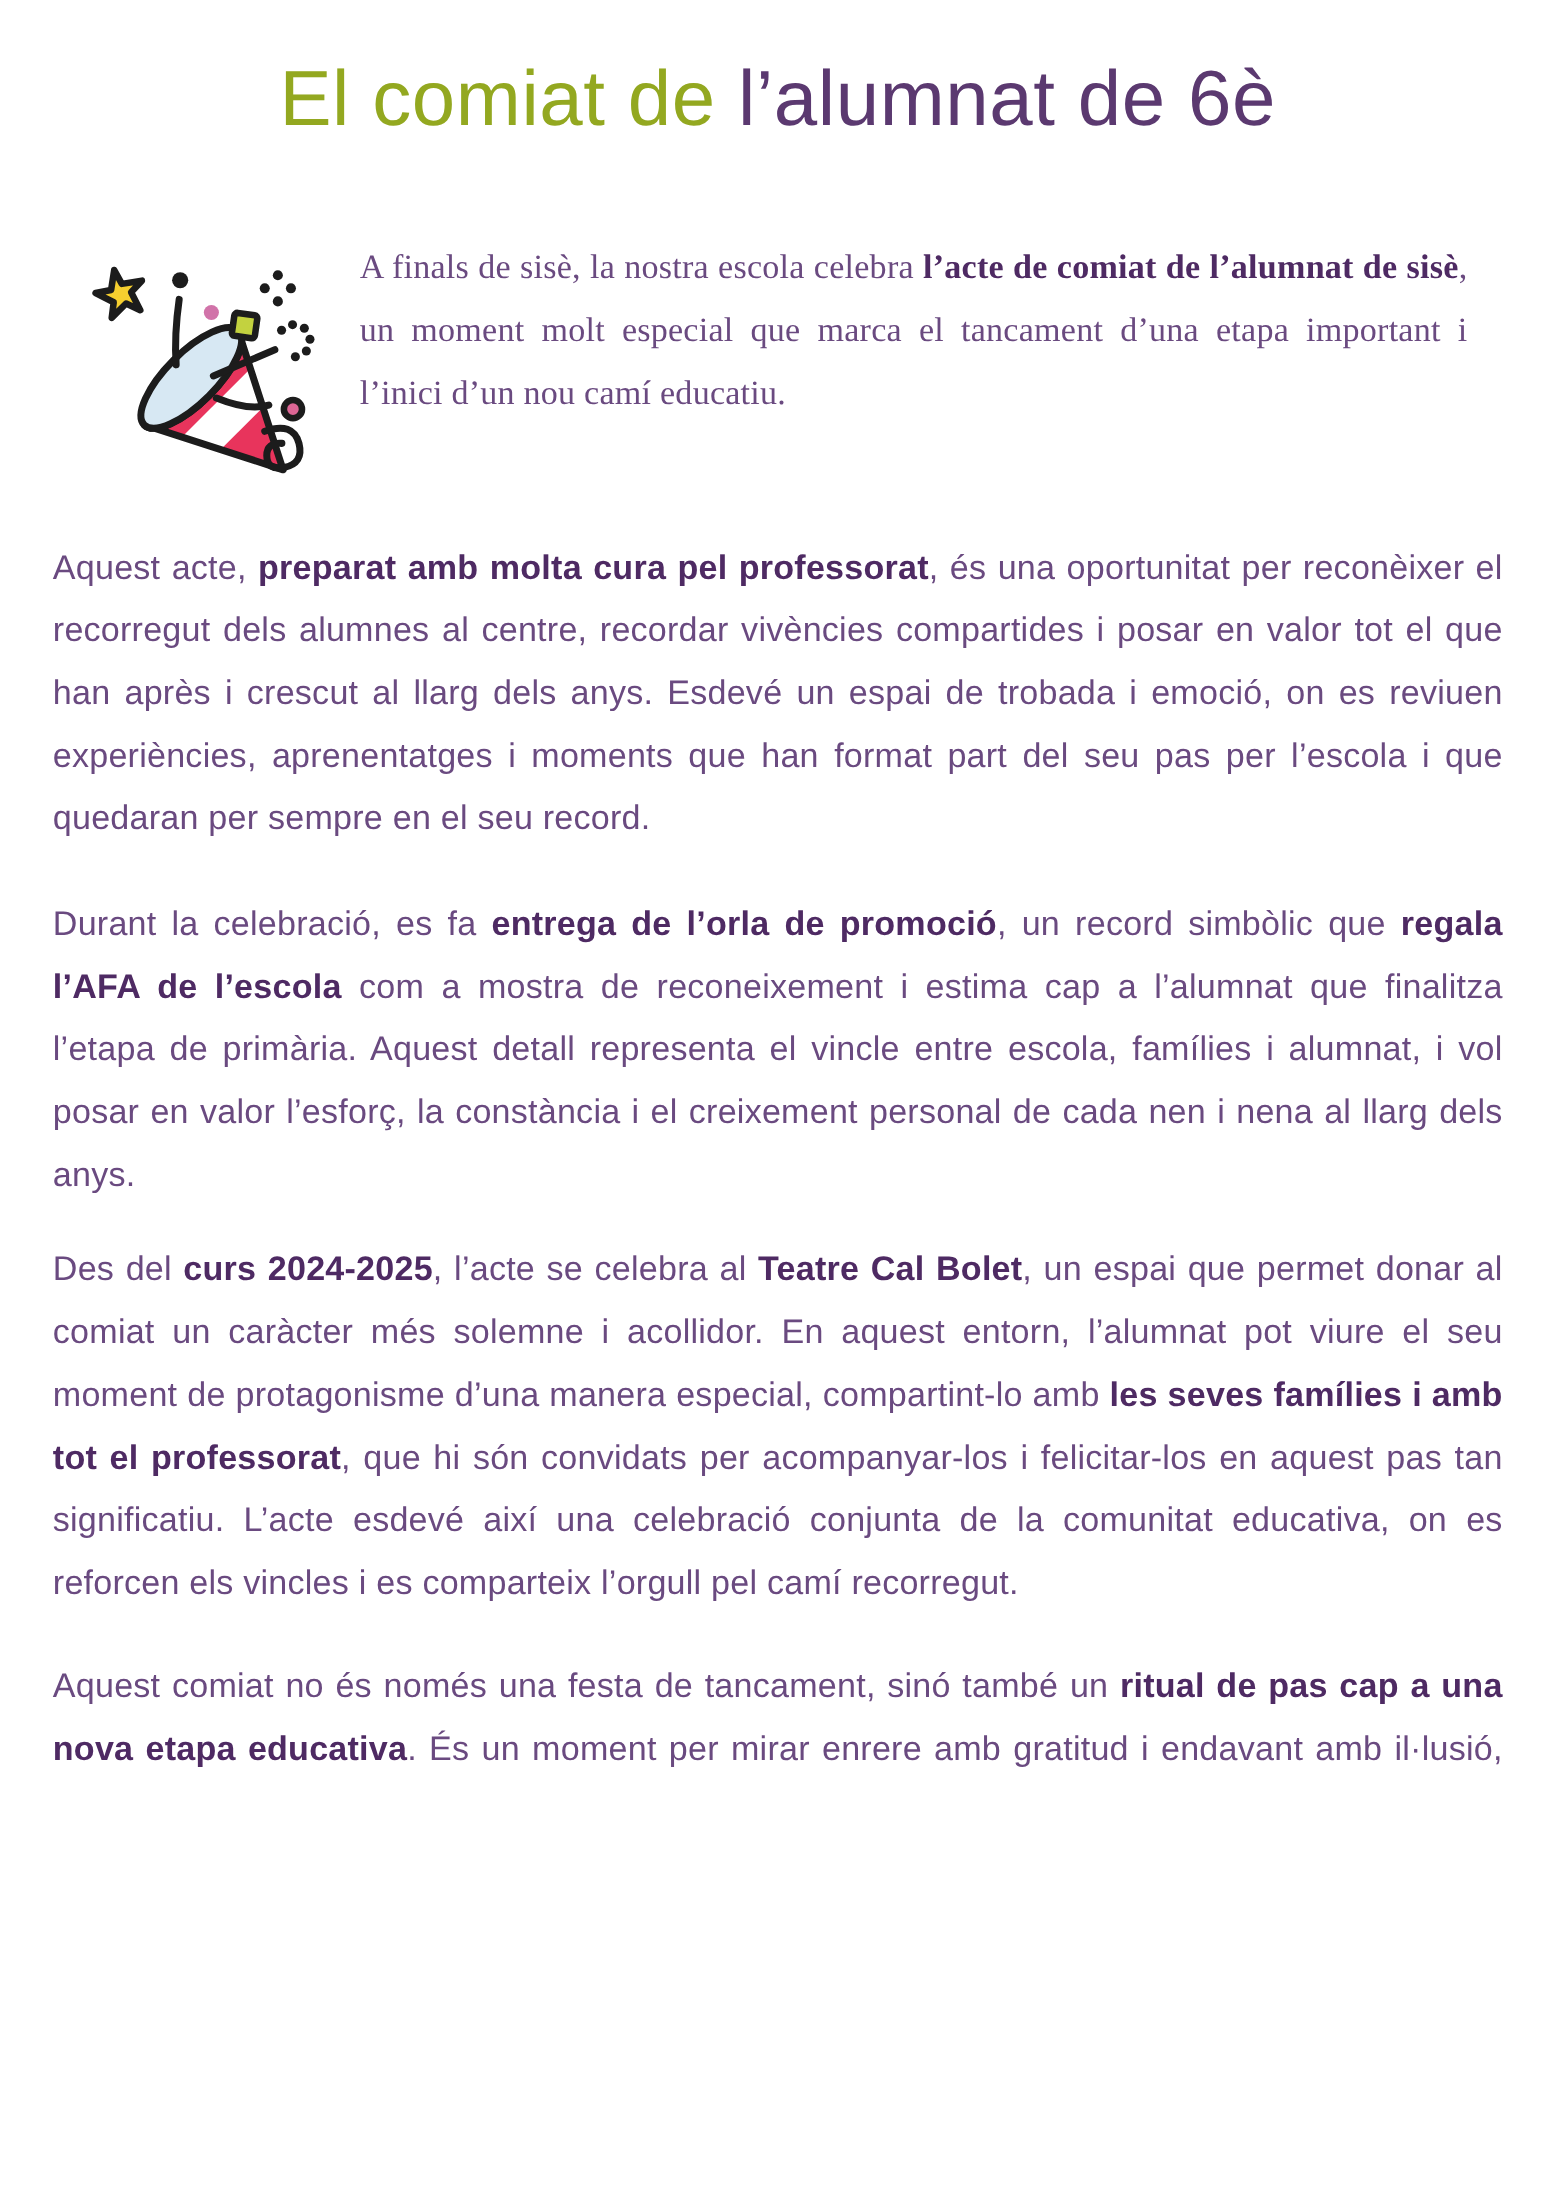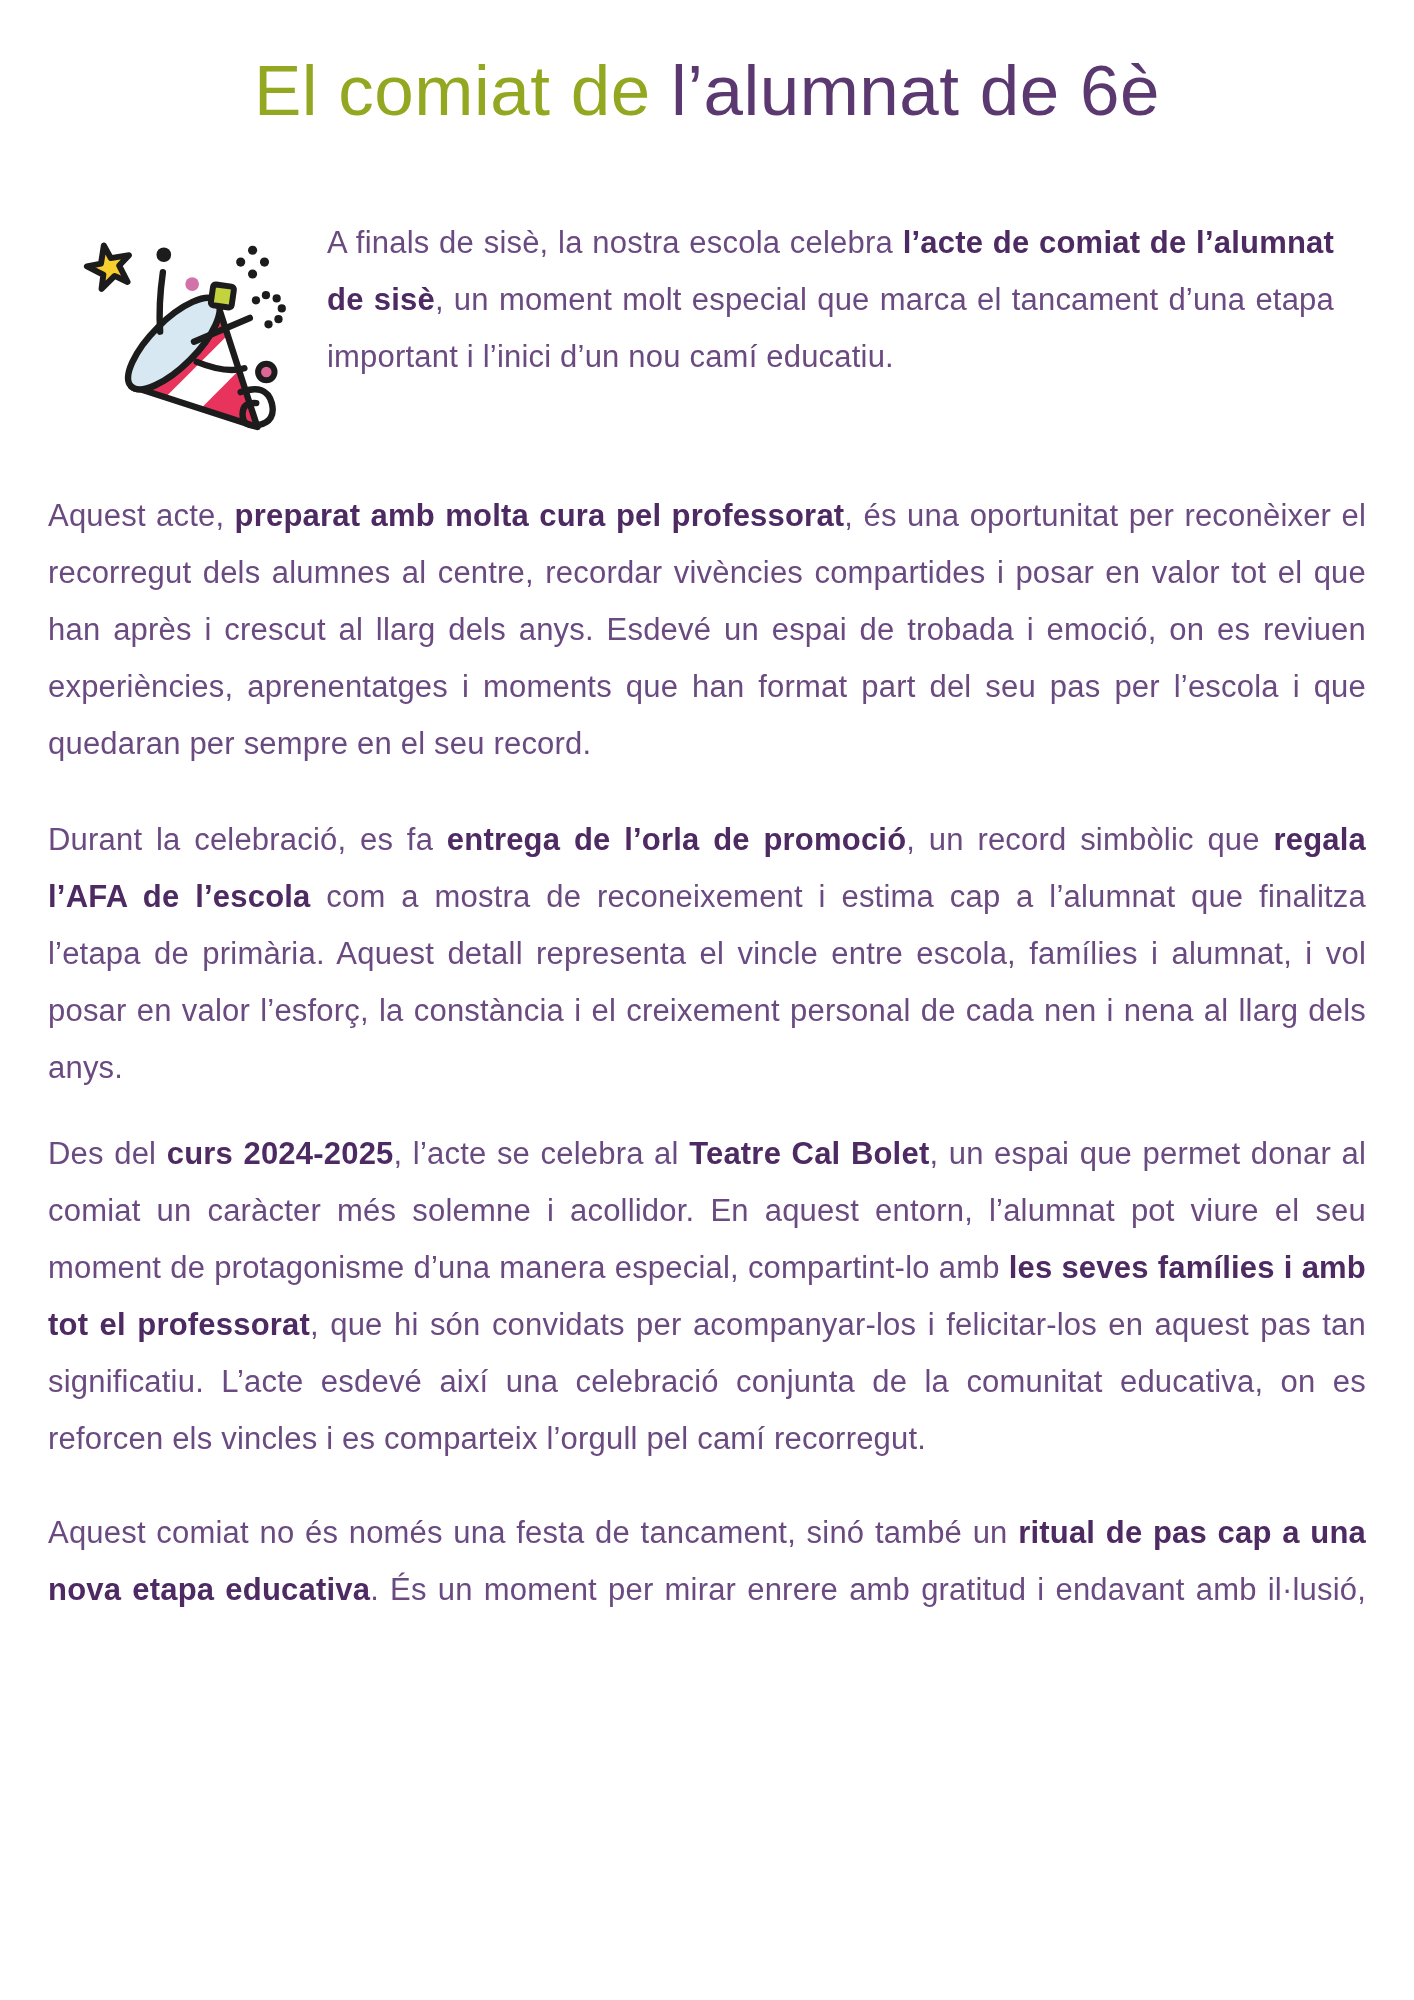--- a/index.html
+++ b/index.html
@@ -19,20 +19,21 @@
     letter-spacing:0.5px;
   }
   .t-green{color:#93a820;}
   .t-purple{color:#5b3970;}
 
   .intro-row{
     display:flex;
     align-items:flex-start;
     margin:80px 80px 0 75px;
     gap:14px;
+    font-family:Liberation Serif, serif;
   }
   .icon-wrap{
     flex:0 0 238px;
     height:238px;
     margin-top:10px;
   }
   .icon-wrap svg{display:block;width:100%;height:100%;}
 
   .body-text{
     font-size:31px;

